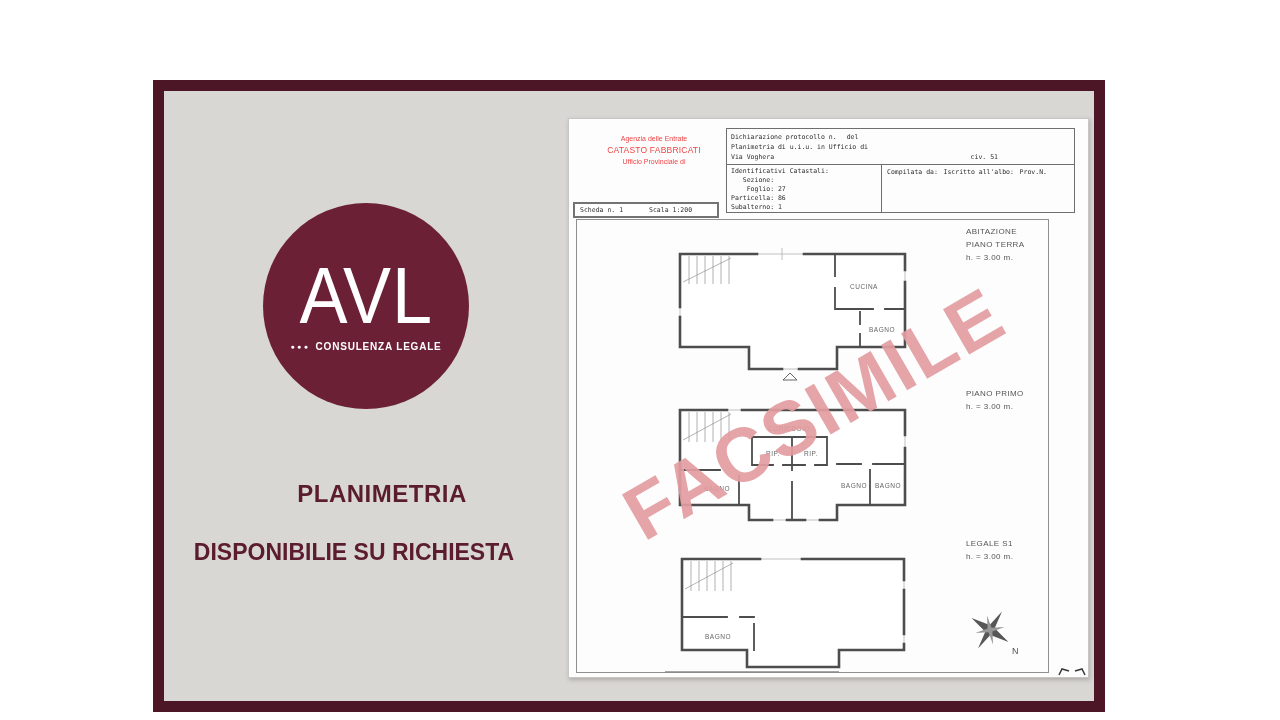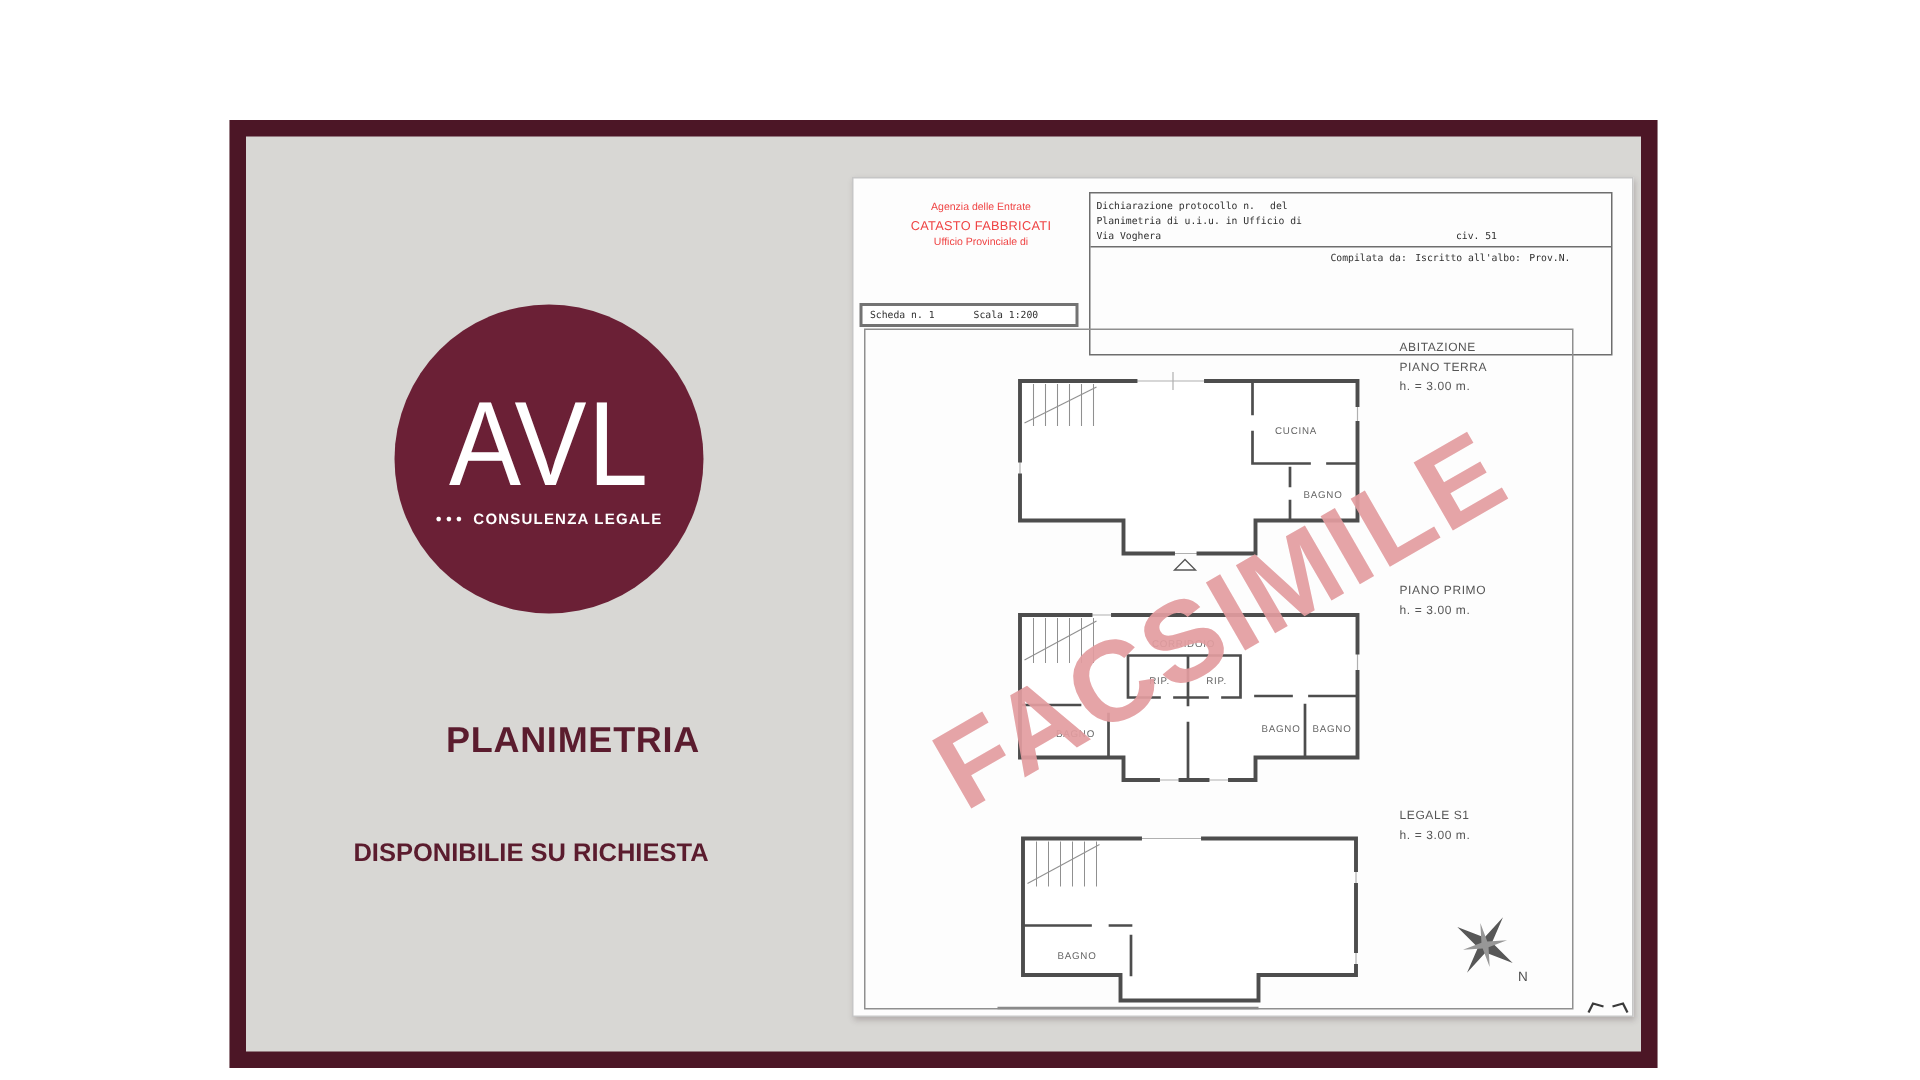--- a/index.html
+++ b/index.html
@@ -16,36 +16,36 @@
         align-items:center;justify-content:center;padding-bottom:6px;box-sizing:border-box;}
   .logo-initials{font-size:80px;font-weight:400;line-height:84px;letter-spacing:1px;
         transform:scaleX(.9);}
   .logo-tagline{display:flex;align-items:center;gap:5px;font-size:10px;font-weight:700;
         letter-spacing:.8px;margin-top:3px;white-space:nowrap;}
   .logo-dots{font-size:7px;letter-spacing:2.5px;line-height:10px;}
 
   .caption{position:absolute;left:0;width:380px;text-align:center;color:#5b1c2e;
         font-weight:700;white-space:nowrap;}
   .caption1{top:389px;font-size:24px;letter-spacing:.5px;margin-left:28px;}
-  .caption2{top:468px;font-size:17px;}
+  .caption2{top:448px;font-size:23px;}
 
   
   .page{position:absolute;left:404px;top:27px;width:519px;height:558px;
         background:#fdfdfd;border:1px solid #c6c6c6;overflow:hidden;
         box-shadow:1px 2px 4px rgba(60,40,45,.25);}
 
   .office{position:absolute;left:10px;top:16px;width:150px;text-align:center;
         color:#ef4444;font-weight:400;}
   .office .o1{font-size:7px;}
   .office .o2{font-size:8.5px;margin-top:3px;letter-spacing:.2px;}
   .office .o3{font-size:7px;margin-top:3px;}
 
   .mono{font-family:"DejaVu Sans Mono",monospace;}
 
-  .htable{position:absolute;left:157px;top:9px;width:349px;height:109px;
+  .htable{position:absolute;left:157px;top:9px;width:349px;height:85px;
         border:1px solid #6e6e6e;box-sizing:border-box;font-size:6.5px;color:#2e2e2e;}
   .hrow1{position:absolute;left:0;top:0;right:0;height:36px;border-bottom:1px solid #6e6e6e;
         box-sizing:border-box;padding:3px 4px;}
   .hline{height:10px;line-height:10px;display:flex;white-space:pre;}
   .hline .gap{margin-left:10px;}
   .spread{justify-content:space-between;padding-right:72px;}
   .hcell-left{position:absolute;left:0;top:36px;bottom:0;width:155px;
         border-right:1px solid #6e6e6e;box-sizing:border-box;padding:2px 4px;}
   .hcell-left div{height:9px;line-height:9px;white-space:pre;}
   .hcell-right{position:absolute;left:155px;top:36px;right:0;bottom:0;box-sizing:border-box;
@@ -54,21 +54,21 @@
 
   .scheda{position:absolute;left:4px;top:83px;width:146px;height:16px;background:#fff;
         border:2px solid #737373;box-sizing:border-box;display:flex;align-items:center;
         font-size:6.5px;color:#2e2e2e;padding:0 5px;gap:26px;white-space:pre;}
 
   .planbox{position:absolute;left:7px;top:100px;width:473px;height:454px;
         border:1px solid #8f8f8f;box-sizing:border-box;}
   .plansvg{position:absolute;left:0;top:0;}
 
   .floorlbl{position:absolute;color:#555;font-size:8px;letter-spacing:.4px;line-height:13px;
-        white-space:nowrap;z-index:2;}
+        white-space:nowrap;z-index:2;margin-left:33px;}
 
   .north{position:absolute;left:443px;top:527px;font-size:9px;color:#4f4f4f;z-index:2;}
   .compass{position:absolute;left:395px;top:488px;z-index:2;}
   .artifact{position:absolute;left:488px;top:548px;z-index:2;}
 
   .watermark{position:absolute;left:-5px;top:250px;width:500px;height:90px;line-height:90px;
         text-align:center;font-size:76px;font-weight:700;letter-spacing:2px;color:#e39da0;
         transform:rotate(-30deg);opacity:.92;z-index:5;white-space:nowrap;}
 
   
@@ -112,20 +112,27 @@
           <span>Dichiarazione protocollo n.</span>
           <span class="gap">del</span>
         </div>
         <div class="hline">
           <span>Planimetria di u.i.u. in Ufficio di</span>
         </div>
         <div class="hline spread">
           <span>Via Voghera</span>
           <span>civ. 51</span>
         </div>
+      </div>
+      <div class="hcell-left">
+        <div>Identificativi Catastali:</div>
+        <div>   Sezione:</div>
+        <div>    Foglio: 27</div>
+        <div>Particella: 86</div>
+        <div>Subalterno: 1</div>
       </div>
       <div class="hcell-right">
         <div>Compilata da:</div>
         <div>Iscritto all'albo:</div>
         <div class="prov-row">
           <span>Prov.</span>
           <span>N.</span>
         </div>
       </div>
     </div>

